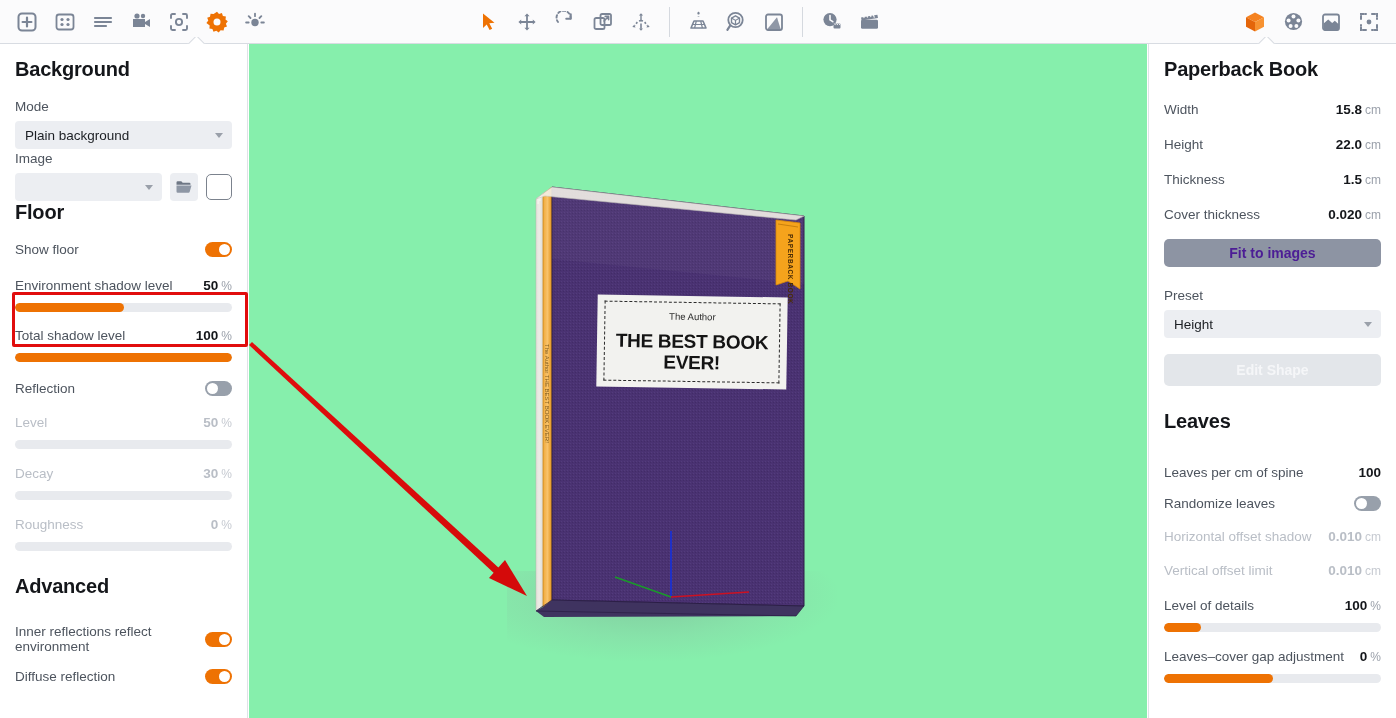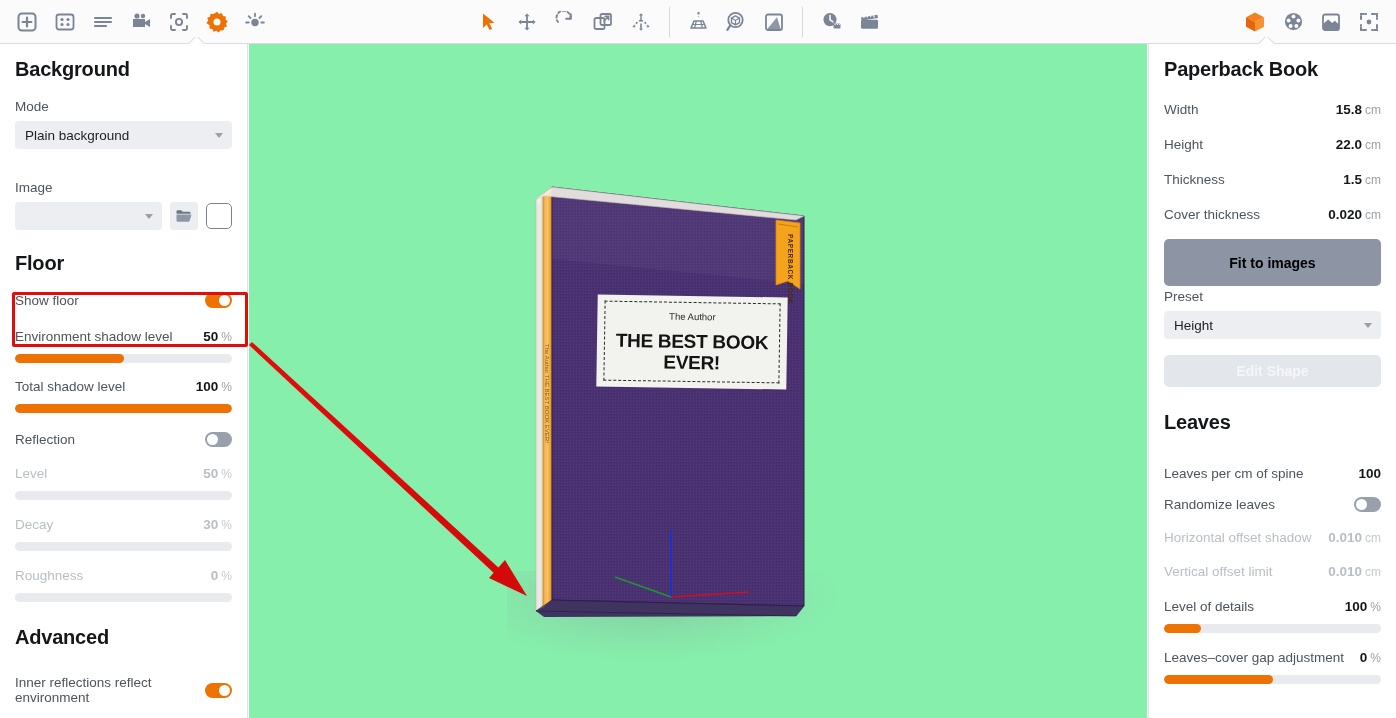--- a/index.html
+++ b/index.html
@@ -133,22 +133,22 @@
     overflow: hidden;
     cursor: pointer;
   }
   .slider .fill {
     height: 100%; border-radius: 5px;
     background: #ee7203;
   }
   .slider.disabled { background: #e8eaee; }
 
   .btn-primary {
-    height: 47px; border-radius: 5px;
-    background: #8d94a3; color: #000000;
+    height: 28px; border-radius: 5px;
+    background: #8d94a3; color: #4c1d95;
     font-size: 14px; font-weight: bold;
     display: flex; align-items: center; justify-content: center;
     cursor: pointer;
   }
   .btn-disabled {
     height: 32px; border-radius: 5px;
     background: #e3e6ea; color: #f5f6f8;
     font-size: 14px; font-weight: bold;
     display: flex; align-items: center; justify-content: center;
   }
@@ -394,36 +394,36 @@
     <div class="panel-inner">
 
       <h2 class="sec-title" style="margin-top:14px;">Background</h2>
 
       <div class="lbl" style="margin-top:18px;">Mode</div>
       <div class="select" style="margin-top:7px;">
         <span>Plain background</span>
         <span class="caret"></span>
       </div>
 
-      <div class="lbl" style="margin-top:31px;">Image</div>
+      <div class="lbl" style="margin-top:2px;">Image</div>
       <div style="display:flex; align-items:center; gap:8px; margin-top:7px;">
         <div class="select" style="flex:1;">
           <span></span>
           <span class="caret"></span>
         </div>
         <div class="icon-btn">
           <svg width="18" height="18" viewBox="0 0 18 18">
               <path d="M1.5 4.4A1.2 1.2 0 012.7 3.2h3.6l1.4 1.6h6.6a1.2 1.2 0 011.2 1.2v.8H1.5z" fill="#6e7785"></path>
               <path d="M1.5 7.4h15l-1.8 6.4a1.2 1.2 0 01-1.2.9H2.7a1.2 1.2 0 01-1.2-1.2z" fill="#8e97a5"></path>
             </svg>
         </div>
         <div class="swatch"></div>
       </div>
 
-      <h2 class="sec-title" style="margin-top:22px;">Floor</h2>
+      <h2 class="sec-title" style="">Floor</h2>
 
       <div class="row" style="margin-top:18px;">
         <span class="lbl">Show floor</span>
         <span class="toggle on">
             <span class="knob"></span>
           </span>
       </div>
 
       <div class="row" style="margin-top:19px;">
         <span class="lbl">Environment shadow level</span>
@@ -603,21 +603,21 @@
       <div class="row" style="margin-top:17px;">
         <span class="lbl">Cover thickness</span>
         <span>
           <span class="val">0.020</span><span class="unit">cm</span>
         </span>
       </div>
 
       <div class="btn-primary" style="margin-top:16px;">Fit to images</div>
 
 
-      <div class="lbl" style="margin-top:3px;">Preset</div>
+      <div class="lbl" style="margin-top:21px;">Preset</div>
       <div class="select" style="margin-top:7px;">
         <span>Height</span>
         <span class="caret"></span>
       </div>
 
       <div class="btn-disabled" style="margin-top:16px;">Edit Shape</div>
 
       <h2 class="sec-title" style="margin-top:24px;">Leaves</h2>
 
       <div class="row" style="margin-top:32px;">

